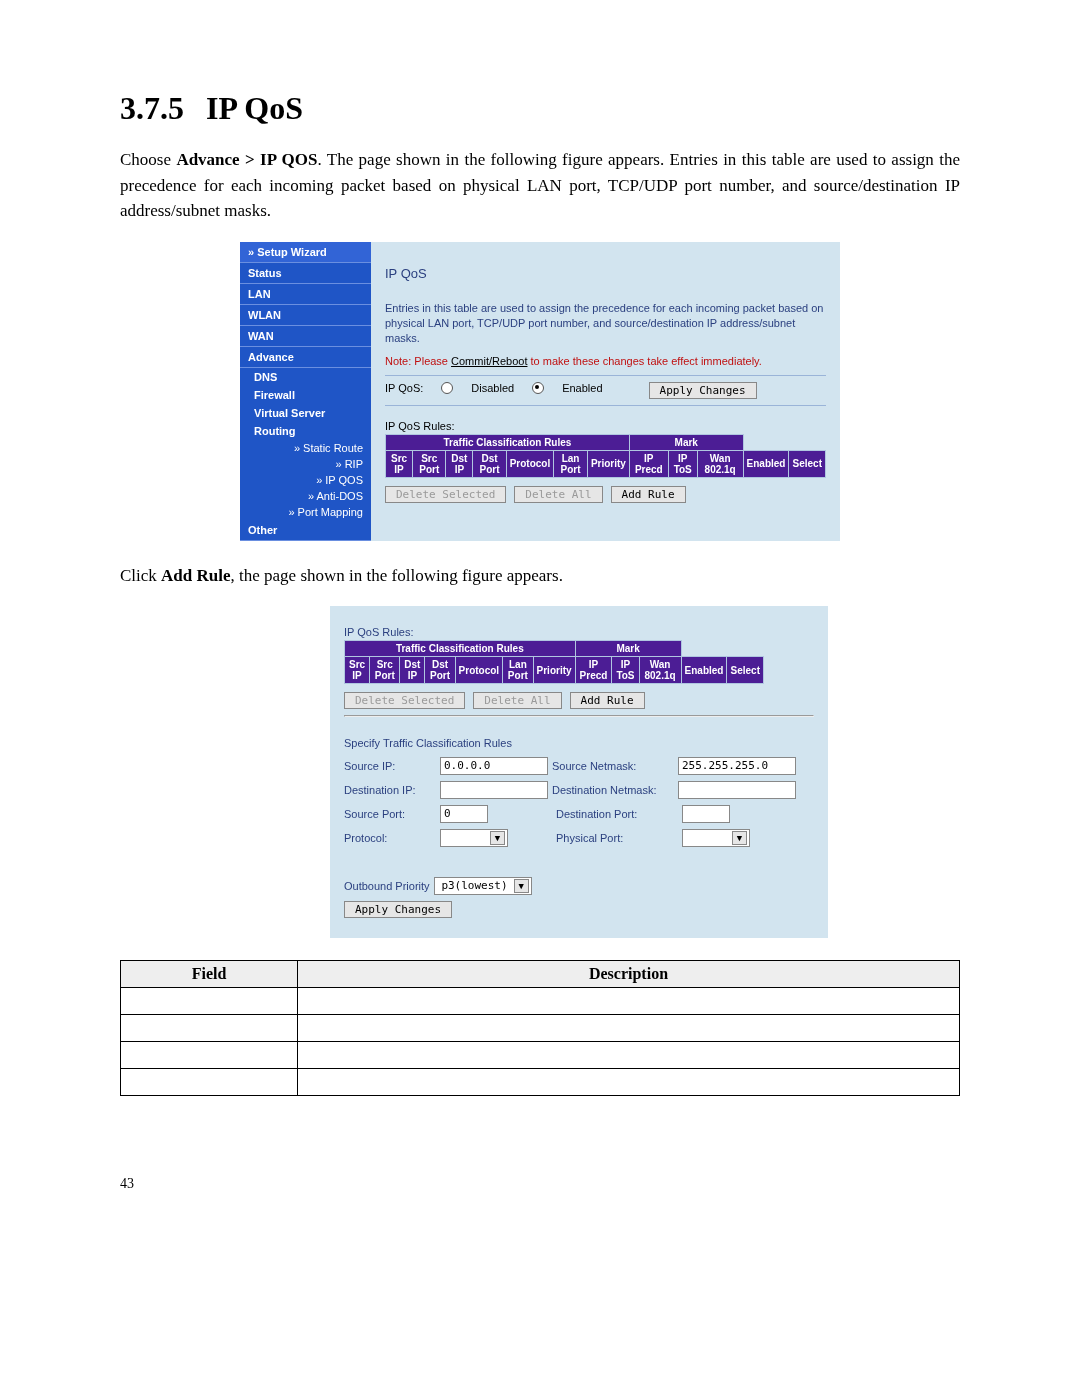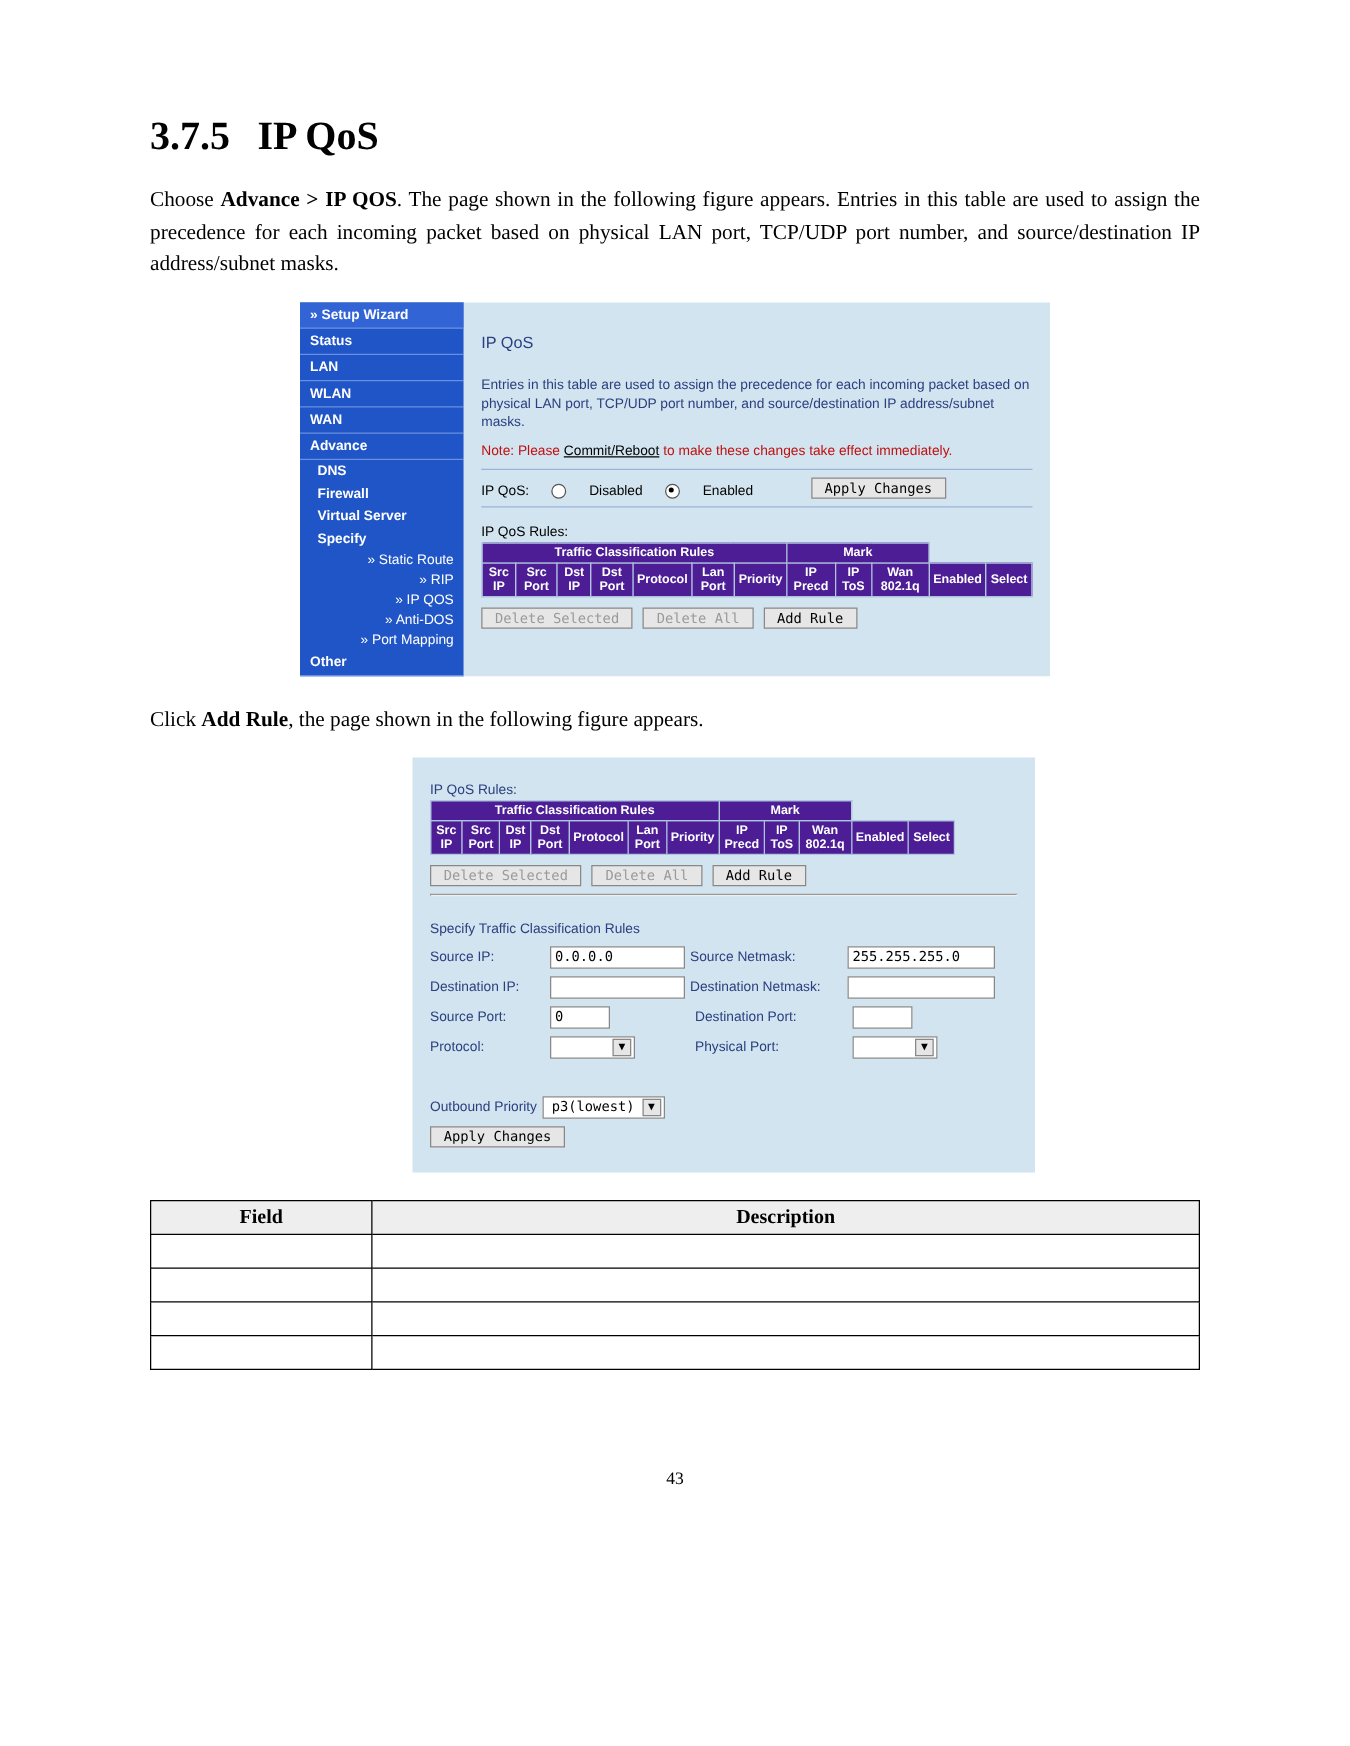--- a/index.html
+++ b/index.html
@@ -86,21 +86,21 @@
     color: #2a3f7f;
   }
   .ui1 .desc {
     color: #2a3f7f;
     line-height: 1.4;
     margin-bottom: 8px;
   }
   .ui1 .note { color: #c01010; margin-bottom: 8px; }
   .ui1 .note .uline { text-decoration: underline; color: #000; }
   .ui1 hr { border: none; border-top: 1px solid #9ab4d8; margin: 6px 0; }
-  .ui1 .line { display: flex; align-items: flex-end; gap: 18px; color:#000; }
+  .ui1 .line { display: flex; align-items: flex-start; gap: 18px; color:#000; }
 
   .fauxbtn {
     display: inline-block;
     background: #e6e6e6;
     border: 1px solid #888;
     padding: 1px 10px;
     font-family: monospace;
     font-size: 11px;
     color: #000;
   }
@@ -170,21 +170,21 @@
     border-collapse: collapse;
     font-size: 16px;
   }
   table.desc-table th, table.desc-table td {
     border: 1px solid #000;
     padding: 4px 8px;
     text-align: center;
   }
   table.desc-table th { background: #eeeeee; font-weight: bold; }
   .footer {
-    text-align:center;
+    text-align:left;
     font-size:14px;
     margin-top:80px;
     padding-bottom:40px;
   }
 </style>
 </head>
 <body>
 
 <div class="page">
 
@@ -201,21 +201,21 @@
     <div class="sidebar">
       <div class="item top">» Setup Wizard</div>
       <div class="item sect">Status</div>
       <div class="item sect">LAN</div>
       <div class="item sect">WLAN</div>
       <div class="item sect">WAN</div>
       <div class="item sect">Advance</div>
       <div class="item sub">DNS</div>
       <div class="item sub">Firewall</div>
       <div class="item sub">Virtual Server</div>
-      <div class="item sub">Specify</div>
+      <div class="item sub">Routing</div>
       <div class="item sub2">» Static Route</div>
       <div class="item sub2">» RIP</div>
       <div class="item sub2" style="padding-left:14px">» IP QOS</div>
       <div class="item sub2" style="padding-left:14px">» Anti-DOS</div>
       <div class="item sub2" style="padding-left:14px">» Port Mapping</div>
       <div class="item sect">Other</div>
     </div>
 
     <div class="content">
       <h3>IP QoS</h3>

